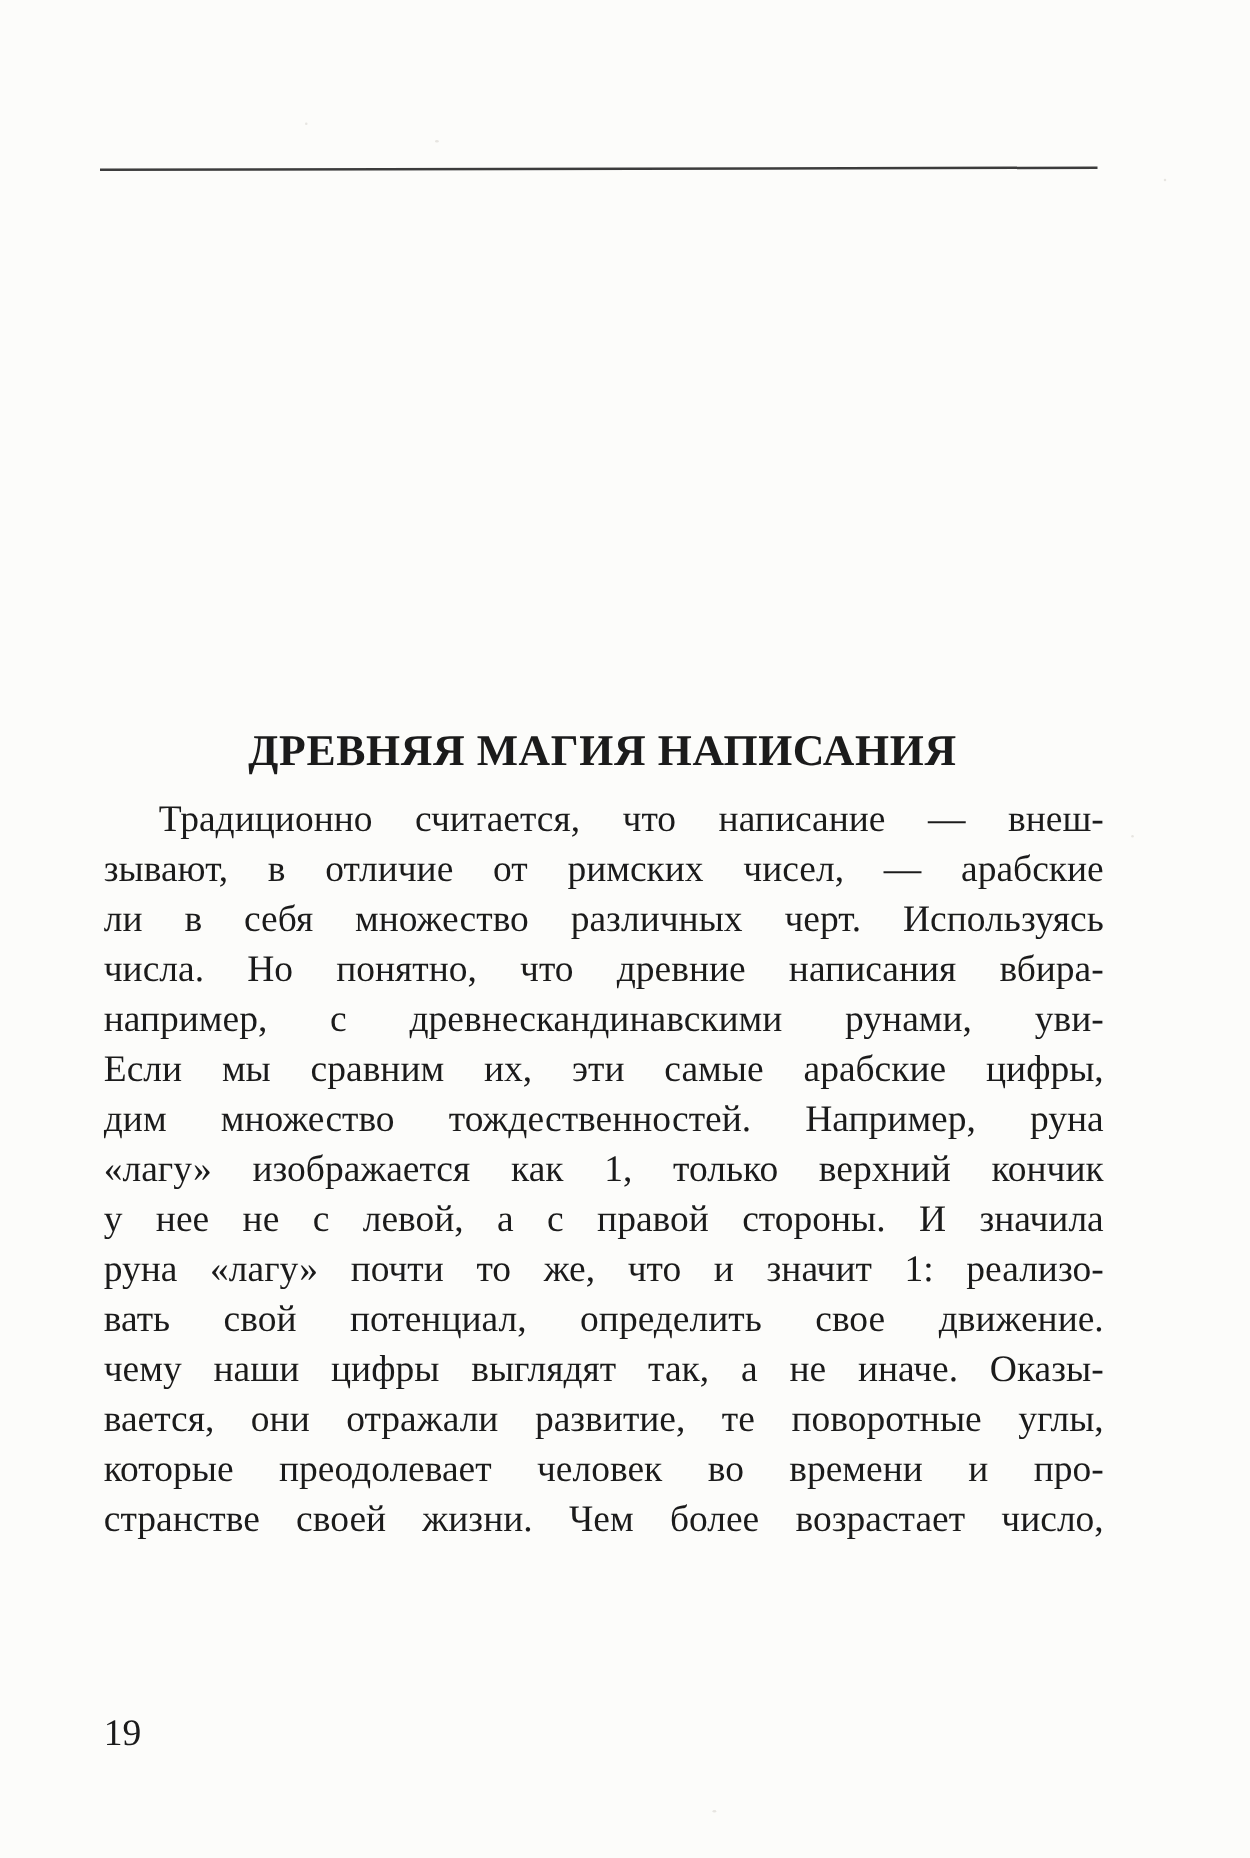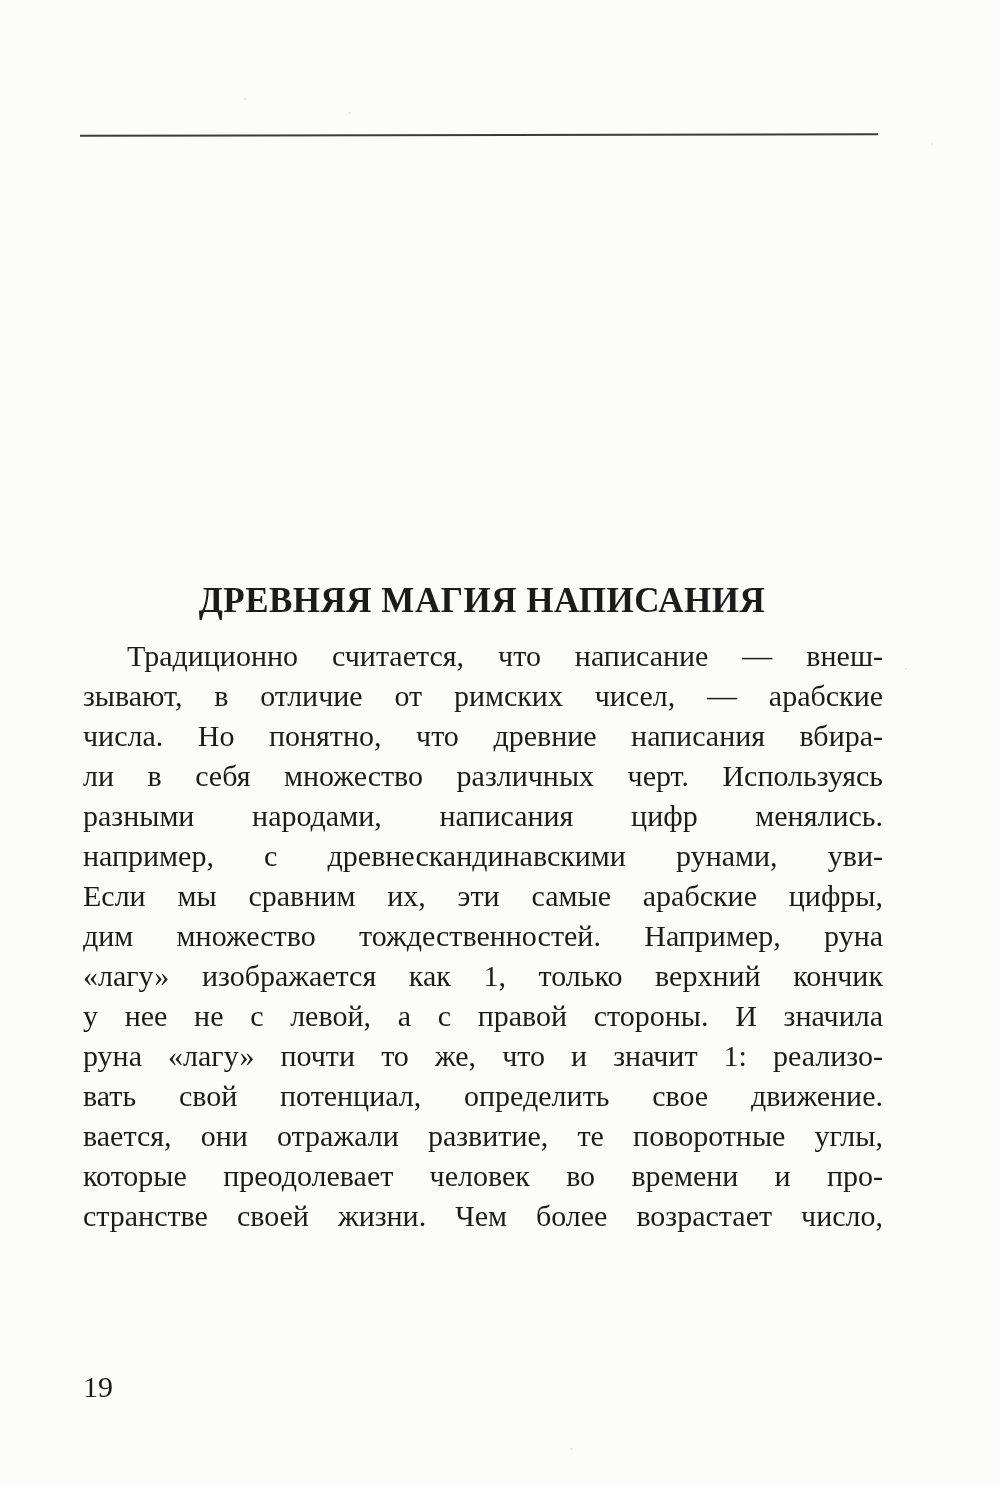--- a/index.html
+++ b/index.html
@@ -78,31 +78,31 @@
 <span class="scan-speck" style="left:570px;top:1448px;width:3px;height:2px"></span>
 
 <div class="top-rule"></div>
 
 <h1 class="heading">ДРЕВНЯЯ МАГИЯ НАПИСАНИЯ</h1>
 
 <div class="body-text">
   <div class="para">
     <div class="line indent">Традиционно считается, что написание — внеш-</div>
     <div class="line">зывают, в отличие от римских чисел, — арабские</div>
+    <div class="line">ли в себя множество различных черт. Используясь</div>
     <div class="line">числа. Но понятно, что древние написания вбира-</div>
-    <div class="line">ли в себя множество различных черт. Используясь</div>
-    <div class="line">разными народами, написания цифр менялись.</div>
     <div class="line">например, с древнескандинавскими рунами, уви-</div>
     <div class="line">Если мы сравним их, эти самые арабские цифры,</div>
     <div class="line">дим множество тождественностей. Например, руна</div>
     <div class="line">«лагу» изображается как 1, только верхний кончик</div>
     <div class="line">у нее не с левой, а с правой стороны. И значила</div>
     <div class="line">руна «лагу» почти то же, что и значит 1: реализо-</div>
     <div class="line">вать свой потенциал, определить свое движение.</div>
   </div>
   <div class="para">
+    <div class="line">чему наши цифры выглядят так, а не иначе. Оказы-</div>
     <div class="line">вается, они отражали развитие, те поворотные углы,</div>
     <div class="line">которые преодолевает человек во времени и про-</div>
     <div class="line">странстве своей жизни. Чем более возрастает число,</div>
   </div>
 </div>
 
 <div class="page-number">19</div>
 
 </body></html>

